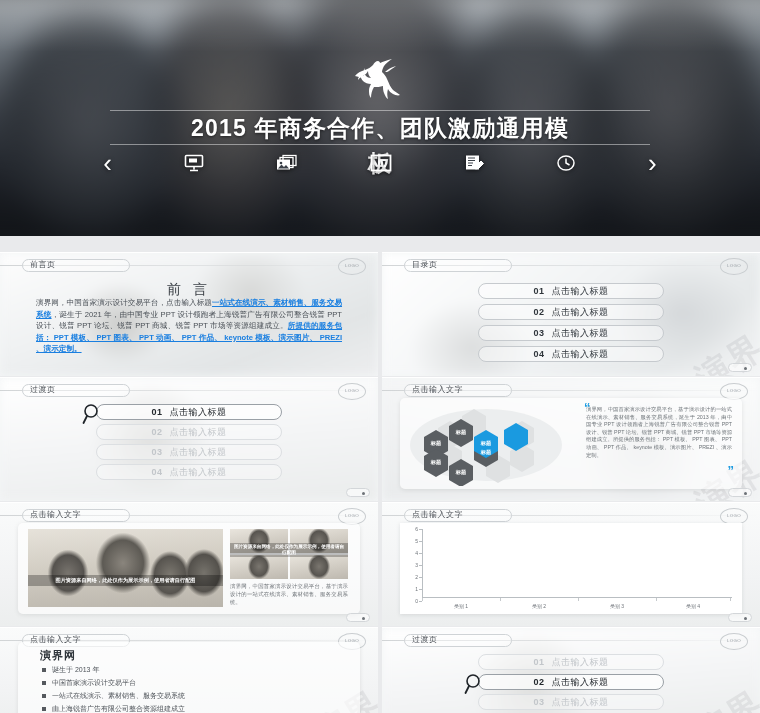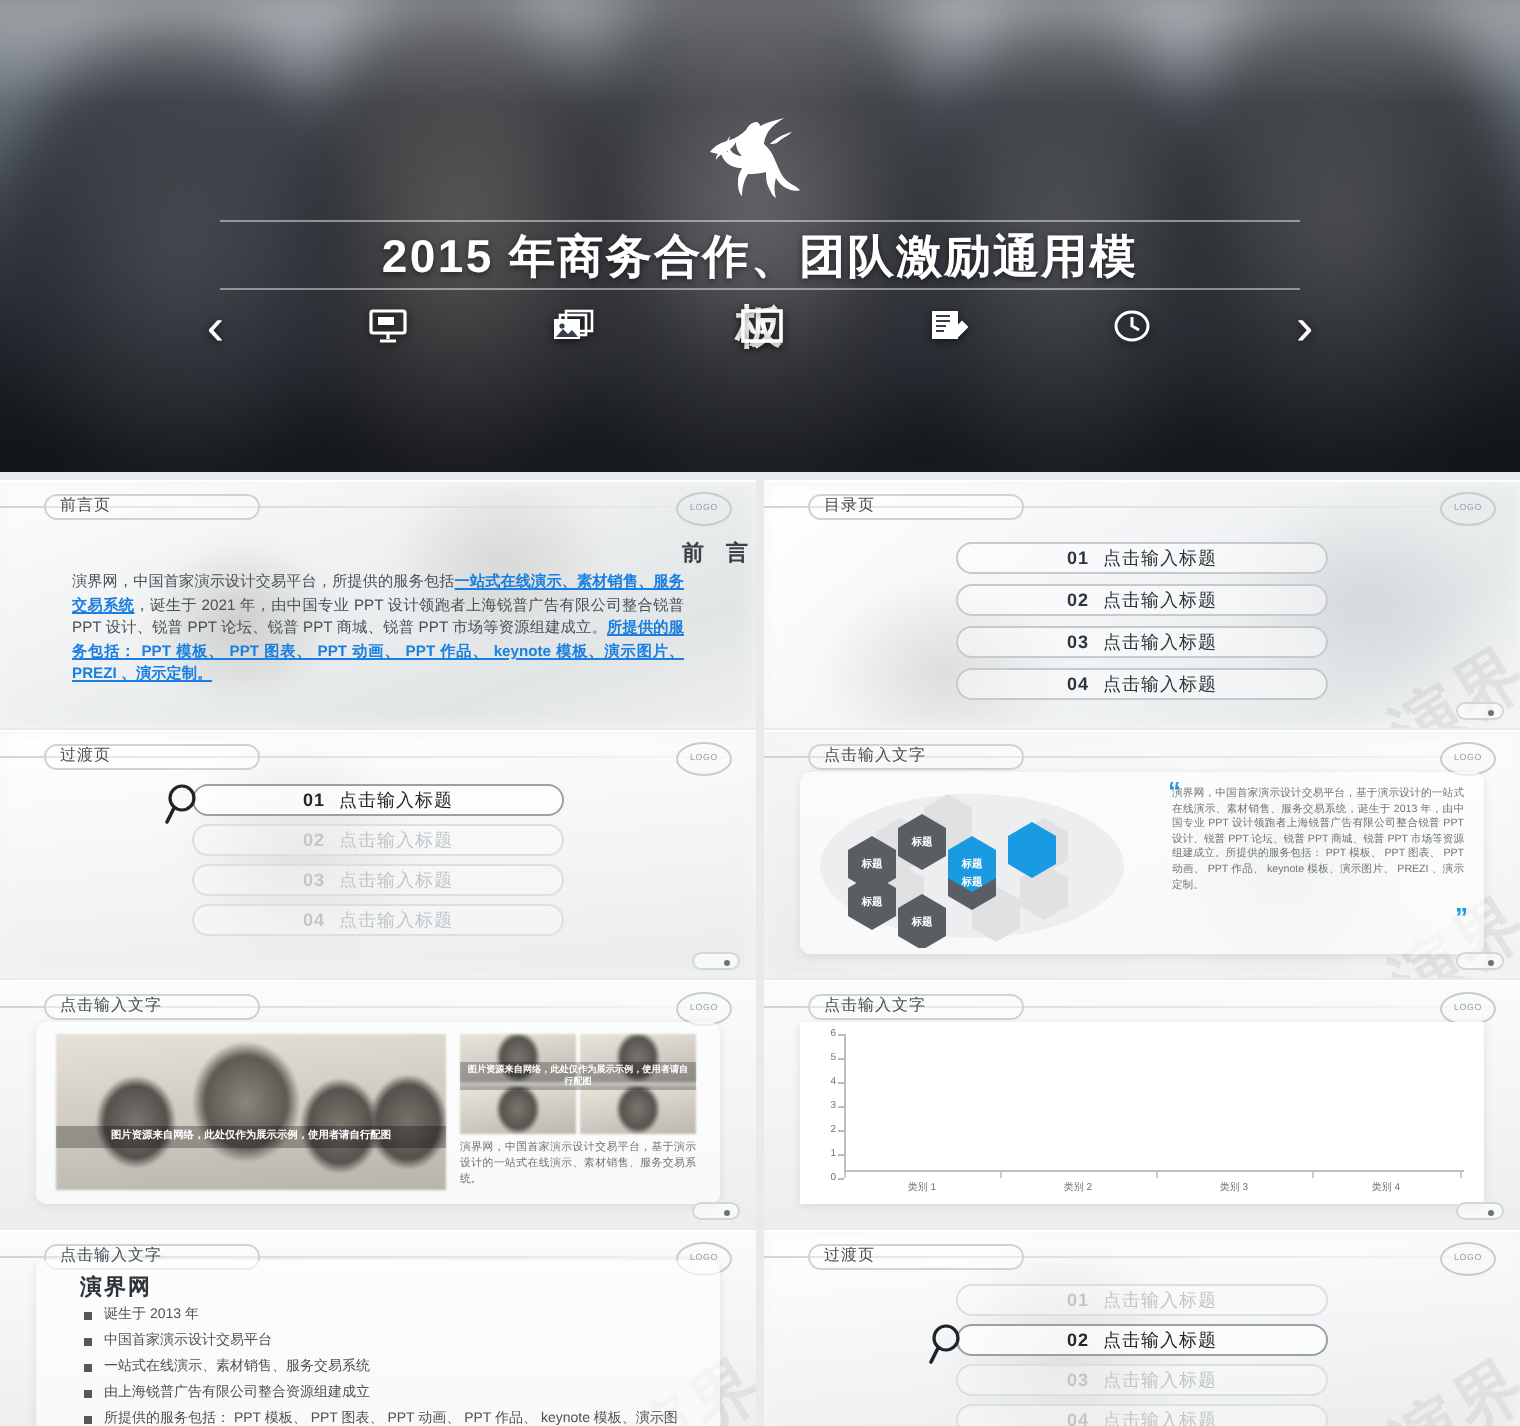--- a/index.html
+++ b/index.html
@@ -90,21 +90,21 @@
 
   
   .grid {
     width: 760px; height: 477px;
     background: #e9eaec;
     display: grid;
     grid-template-columns: 378px 378px;
     grid-template-rows: 124px 124px 124px 105px;
     column-gap: 4px;
     row-gap: 1px;
-    padding: 4px 0 0 0;
+    padding: 16px 0 0 0;
   }
   .slide {
     position: relative;
     overflow: hidden;
     background: #f4f6f7;
     border-top: 1px solid #ffffff;
   }
   .slide-bg { position: absolute; inset: 0; }
 
   
@@ -198,22 +198,22 @@
     color: rgba(120,124,128,.13);
     transform: rotate(-32deg);
     letter-spacing: 2px;
     font-weight: bold;
     pointer-events: none;
   }
 
   
   .pref-title {
     position: absolute; top: 28px; left: 0; right: 0;
-    text-align: right;
-    font-size: 11px; font-weight: bold; color: #3c4147;
+    text-align: center;
+    font-size: 14px; font-weight: normal; color: #3c4147;
     letter-spacing: 4px;
   }
   .pref-body {
     position: absolute;
     left: 36px; right: 36px; top: 44px;
     font-size: 7.6px;
     line-height: 11.6px;
     color: #4a5057;
     text-align: justify;
   }
@@ -474,21 +474,21 @@
 <div class="grid">
 
   <div class="slide">
     <div class="slide-bg bg-a"></div>
     <div class="sl-rule"></div>
     <div class="sl-head"></div>
     <div class="sl-head-label">前言页</div>
     <div class="logo-badge">LOGO</div>
     <div class="pref-title">前 言</div>
     <div class="pref-body">
-      <span>演界网，中国首家演示设计交易平台，所提供的服务包括</span><b>一站式在线演示、素材销售、服务交易系统</b><span>，诞生于 2021 年，由中国专业 PPT 设计领跑者上海锐普广告有限公司整合锐普 PPT 设计、锐普 PPT 论坛、锐普 PPT 商城、锐普 PPT 市场等资源组建成立。</span><b>所提供的服务包括： PPT 模板、 PPT 图表、 PPT 动画、 PPT 作品、 keynote 模板、演示图片、 PREZI 、演示定制。</b>
+      <span>演界网，中国首家演示设计交易平台，点击输入标题</span><b>一站式在线演示、素材销售、服务交易系统</b><span>，诞生于 2021 年，由中国专业 PPT 设计领跑者上海锐普广告有限公司整合锐普 PPT 设计、锐普 PPT 论坛、锐普 PPT 商城、锐普 PPT 市场等资源组建成立。</span><b>所提供的服务包括： PPT 模板、 PPT 图表、 PPT 动画、 PPT 作品、 keynote 模板、演示图片、 PREZI 、演示定制。</b>
     </div>
   </div>
 
   <div class="slide">
     <div class="slide-bg bg-b"></div>
     <div class="sl-rule"></div>
     <div class="sl-head"></div>
     <div class="sl-head-label">目录页</div>
     <div class="logo-badge">LOGO</div>
     <div class="wm">演界</div>

